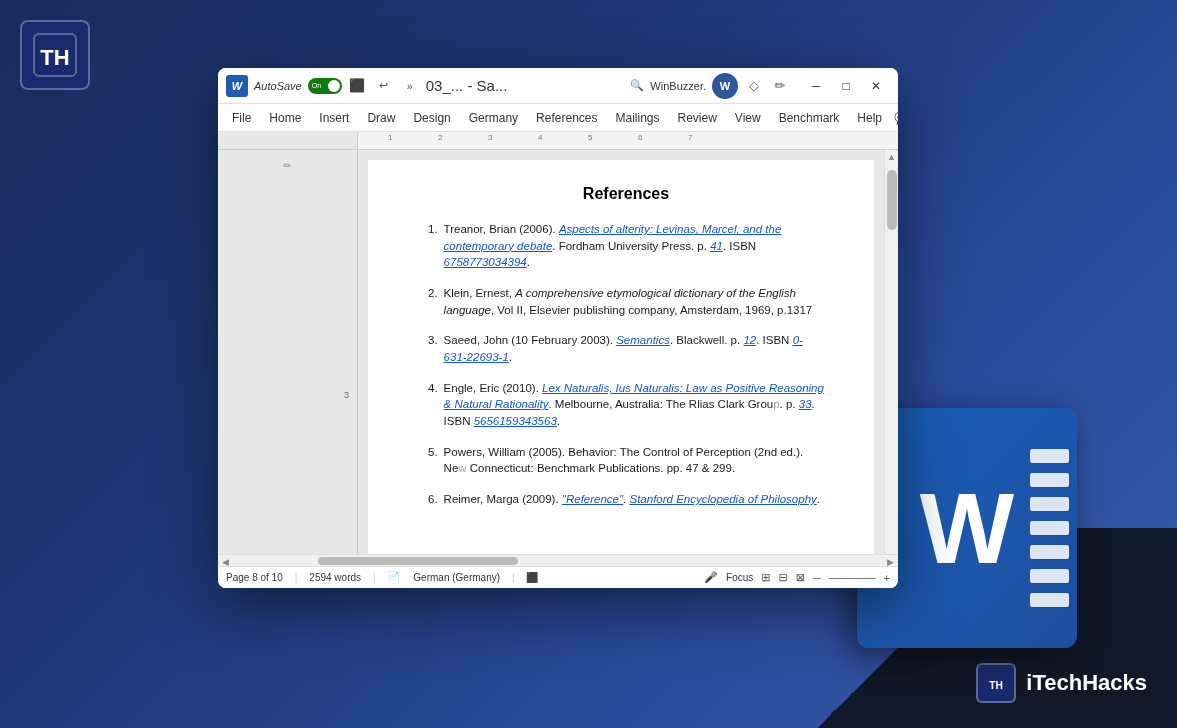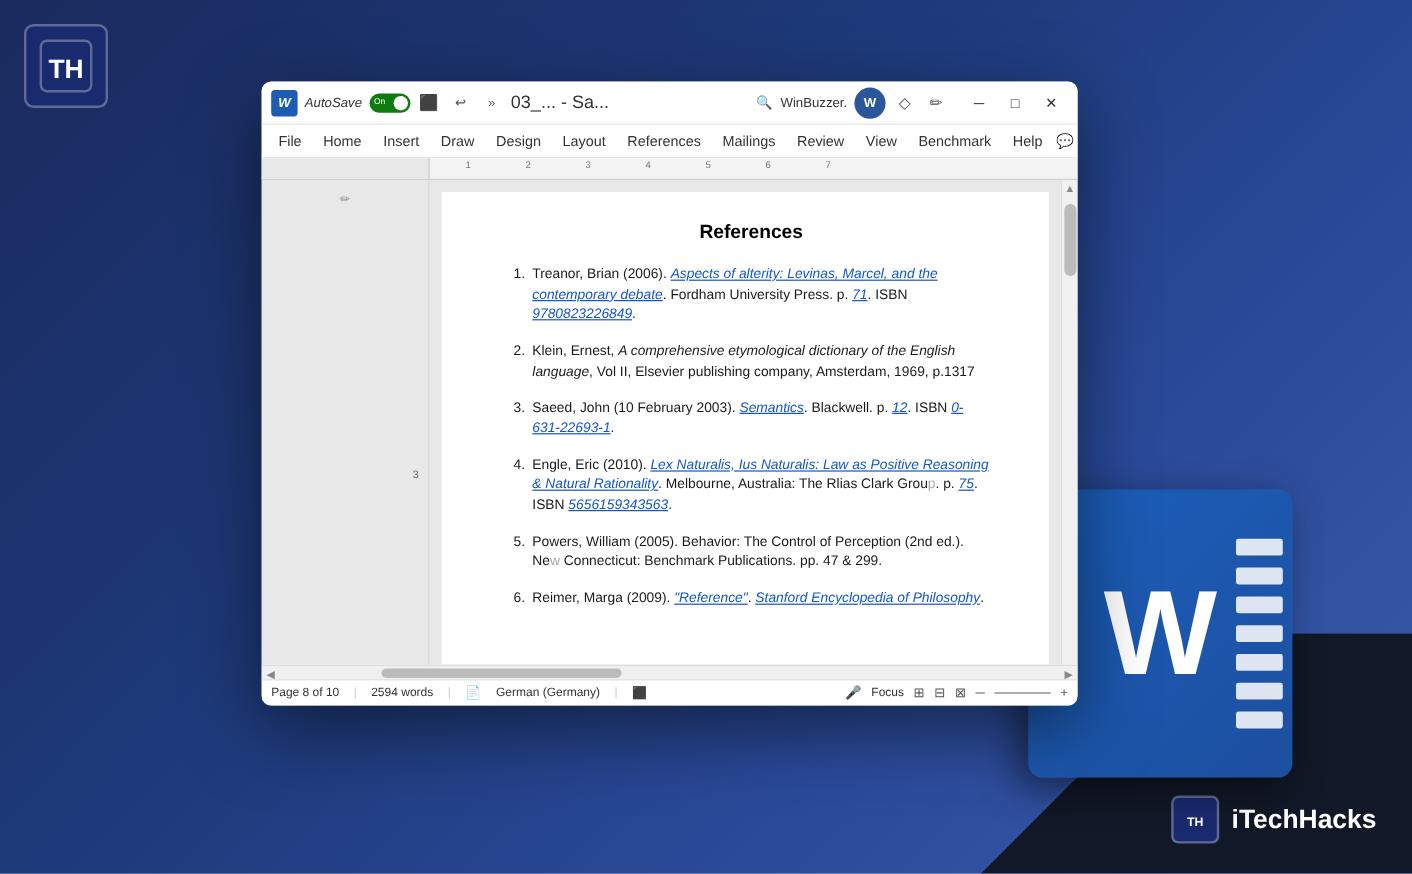--- a/index.html
+++ b/index.html
@@ -506,21 +506,21 @@
       <div class="win-btn close">✕</div>
     </div>
   </div>
 
   <div class="menu-bar">
     <span class="menu-item">File</span>
     <span class="menu-item">Home</span>
     <span class="menu-item">Insert</span>
     <span class="menu-item">Draw</span>
     <span class="menu-item">Design</span>
-    <span class="menu-item">Layout</span>
+    <span class="menu-item">Germany</span>
     <span class="menu-item">References</span>
     <span class="menu-item">Mailings</span>
     <span class="menu-item">Review</span>
     <span class="menu-item">View</span>
     <span class="menu-item">Benchmark</span>
     <span class="menu-item">Help</span>
     <span style="flex:1;"></span>
     <div class="comment-icon">💬</div>
     <div class="ribbon-btn">
         <span style="color:white;font-size:9px;font-weight:bold;">Share</span>
@@ -547,39 +547,39 @@
       <span class="margin-number" style="top:240px;">3</span>
     </div>
 
     <div class="page-content">
       <div class="page-paper">
         <div class="ref-heading">References</div>
         <ol class="ref-list">
           <li class="ref-item">
             <span class="ref-num">1.</span>
             <span class="ref-text">
-              Treanor, Brian (2006). <span class="ref-link">Aspects of alterity: Levinas, Marcel, and the contemporary debate</span>. Fordham University Press. p. <span class="ref-link">71</span>. ISBN <span class="ref-link">9780823226849</span>.
+              Treanor, Brian (2006). <span class="ref-link">Aspects of alterity: Levinas, Marcel, and the contemporary debate</span>. Fordham University Press. p. <span class="ref-link">41</span>. ISBN <span class="ref-link">6758773034394</span>.
             </span>
           </li>
           <li class="ref-item">
             <span class="ref-num">2.</span>
             <span class="ref-text">
               Klein, Ernest, <span class="ref-italic">A comprehensive etymological dictionary of the English language</span>, Vol II, Elsevier publishing company, Amsterdam, 1969, p.1317
             </span>
           </li>
           <li class="ref-item">
             <span class="ref-num">3.</span>
             <span class="ref-text">
               Saeed, John (10 February 2003). <span class="ref-link">Semantics</span>. Blackwell. p. <span class="ref-link">12</span>. ISBN <span class="ref-link">0-631-22693-1</span>.
             </span>
           </li>
           <li class="ref-item">
             <span class="ref-num">4.</span>
             <span class="ref-text">
-              Engle, Eric (2010). <span class="ref-link">Lex Naturalis, Ius Naturalis: Law as Positive Reasoning &amp; Natural Rationality</span>. Melbourne, Australia: The Rlias Clark Grou<span style="opacity:0.4;">p</span>. p. <span class="ref-link">75</span>. ISBN <span class="ref-link">5656159343563</span>.
+              Engle, Eric (2010). <span class="ref-link">Lex Naturalis, Ius Naturalis: Law as Positive Reasoning &amp; Natural Rationality</span>. Melbourne, Australia: The Rlias Clark Grou<span style="opacity:0.4;">p</span>. p. <span class="ref-link">33</span>. ISBN <span class="ref-link">5656159343563</span>.
             </span>
           </li>
           <li class="ref-item">
             <span class="ref-num">5.</span>
             <span class="ref-text">
               Powers, William (2005). Behavior: The Control of Perception (2nd ed.). Ne<span style="opacity:0.4;">w</span> Connecticut: Benchmark Publications. pp. 47 &amp; 299.
             </span>
           </li>
           <li class="ref-item">
             <span class="ref-num">6.</span>

